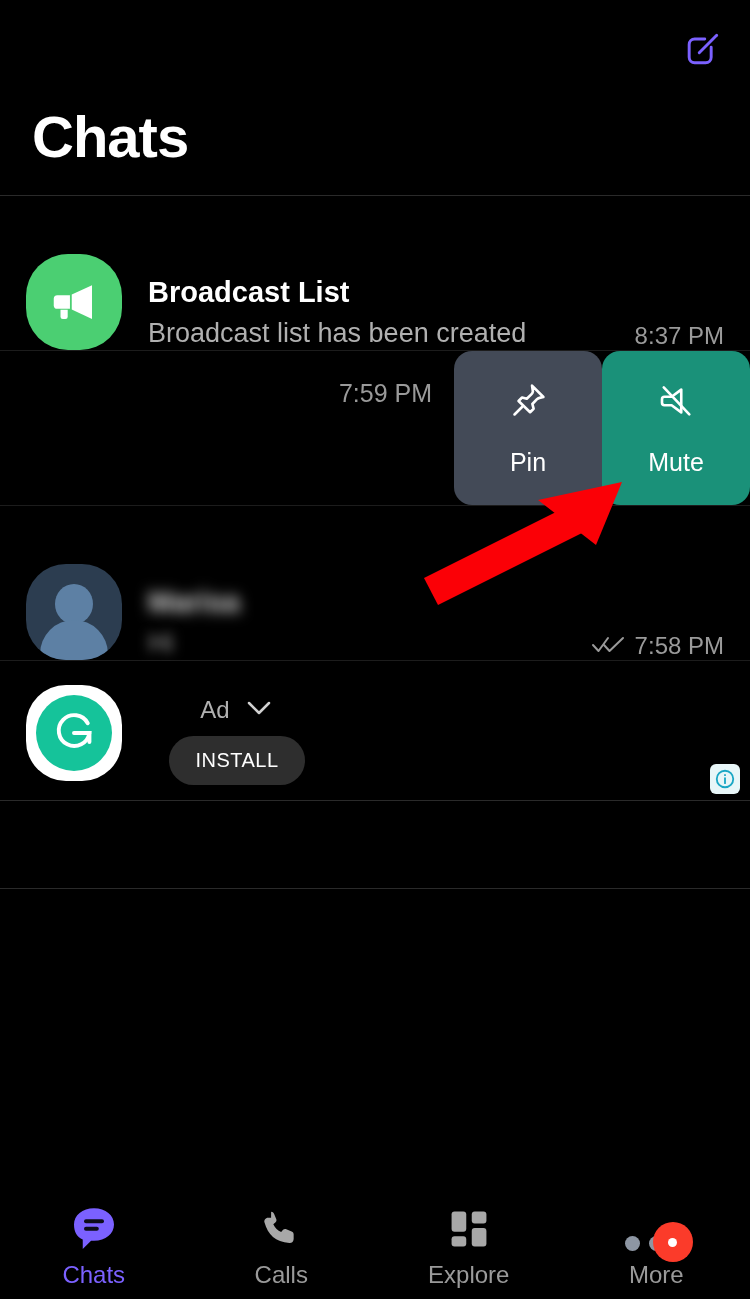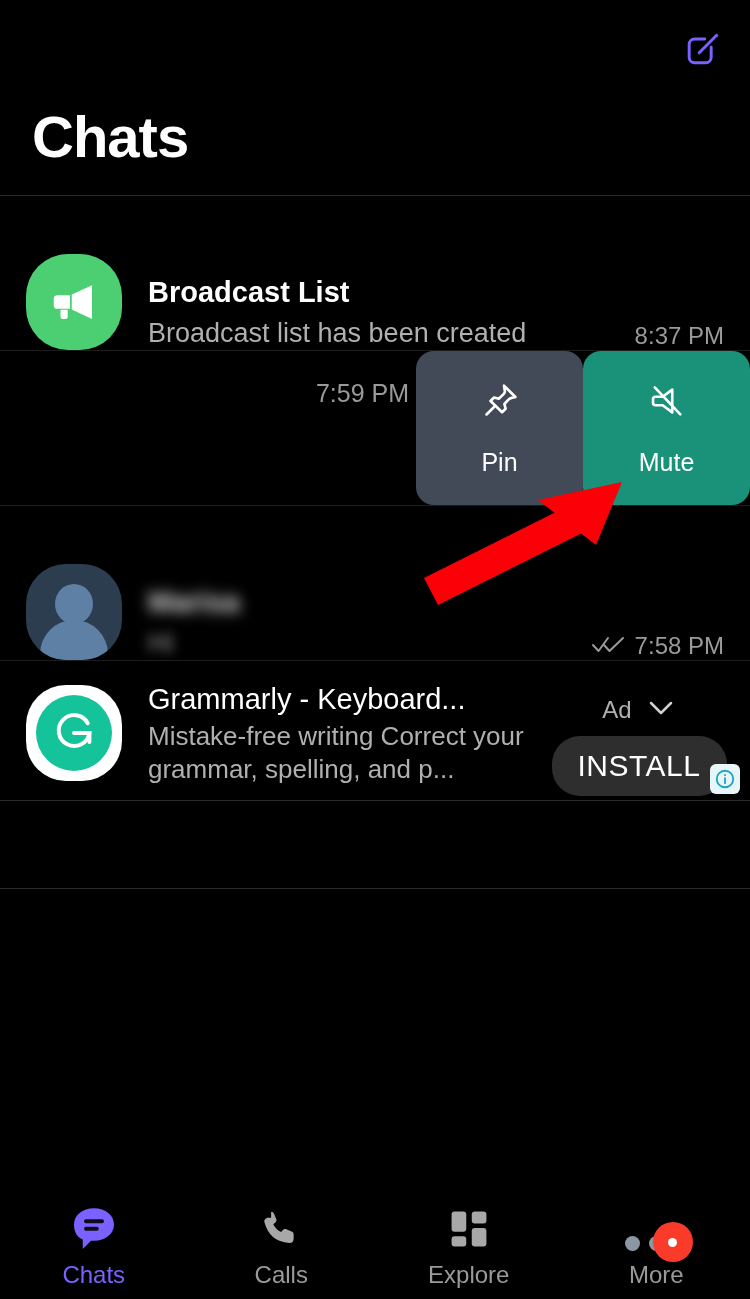--- a/index.html
+++ b/index.html
@@ -86,25 +86,25 @@
   }
   .blur-sub { filter:blur(6px); color:#9a9a9a; }
 
   
   .swipe-row {
     position:relative; display:flex; height:155px;
     background:#000; border-bottom:1px solid #1c1c1c;
   }
   .swipe-left {
     flex:1; display:flex; align-items:flex-start; justify-content:flex-end;
-    padding:28px 7px 0 0;
+    padding:28px 22px 0 0;
   }
   .swipe-left .ts { font-size:25px; color:#9a9a9a; }
   .action-btn {
-    width:167px; display:flex; flex-direction:column;
+    width:148px; display:flex; flex-direction:column;
     align-items:center; justify-content:center; gap:22px;
     cursor:pointer; color:#fff;border-radius:18px;
   }
   .action-btn .lbl { font-size:25px; color:#fff; }
   .act-pin { background:#434a57; }
   .act-mute { background:#1a9179; }
   .act-del { background:#e23049; }
 
   
   .ad-row {
@@ -113,21 +113,21 @@
     border-bottom:1px solid #2a2a2a;
   }
   .ad-right {
     width:200px; flex:none; padding-right:22px;
     display:flex; flex-direction:column; align-items:center; gap:12px;margin-top:13px;
   }
   .ad-label-wrap { display:flex; align-items:center; gap:14px; }
   .ad-label { font-size:24px; color:#b0b0b0; }
   .install-btn {
     background:#2e2e2e; color:#fff; border-radius:28px;
-    padding:13px 26px; font-size:30px; letter-spacing:0.5px;
+    padding:13px 26px; font-size:20px; letter-spacing:0.5px;
     cursor:pointer; white-space:nowrap;
   }
   .info-icon {
     position:absolute; right:10px; bottom:6px;
     width:30px; height:30px; border-radius:6px;
     background:#e8f6f8; display:flex; align-items:center; justify-content:center;
     cursor:pointer;
   }
   .ad-title { font-size:29px; font-weight:400; color:#fff; line-height:1.15; white-space:nowrap; overflow:hidden; }
   .ad-desc { font-size:26px; color:#b0b0b0; line-height:1.25; margin-top:4px; }
@@ -253,24 +253,20 @@
   <div class="ad-row">
     <div class="avatar-wrap">
       <div class="squircle sq-white">
         <div class="gram-circle">
           <svg width="50" height="50" viewBox="0 0 24 24" fill="none" stroke="#fff" stroke-width="1.9" stroke-linecap="round">
             <path d="M18.6 7.3A7.4 7.4 0 1 0 19.4 12H12"></path>
             <path d="M19.4 12v4.3"></path>
           </svg>
         </div>
       </div>
-    </div>
-    <div class="row-main">
-      <div class="ad-title">Grammarly - Keyboard...</div>
-      <div class="ad-desc">Mistake-free writing Correct your grammar, spelling, and p...</div>
     </div>
     <div class="ad-right">
       <div class="ad-label-wrap">
         <span class="ad-label">Ad</span>
         <span>
           <svg width="30" height="20" viewBox="0 0 24 16" fill="none" stroke="#d0d0d0" stroke-width="2" stroke-linecap="round" stroke-linejoin="round">
             <path d="M4 4l8 8 8-8"></path>
           </svg>
         </span>
       </div>

